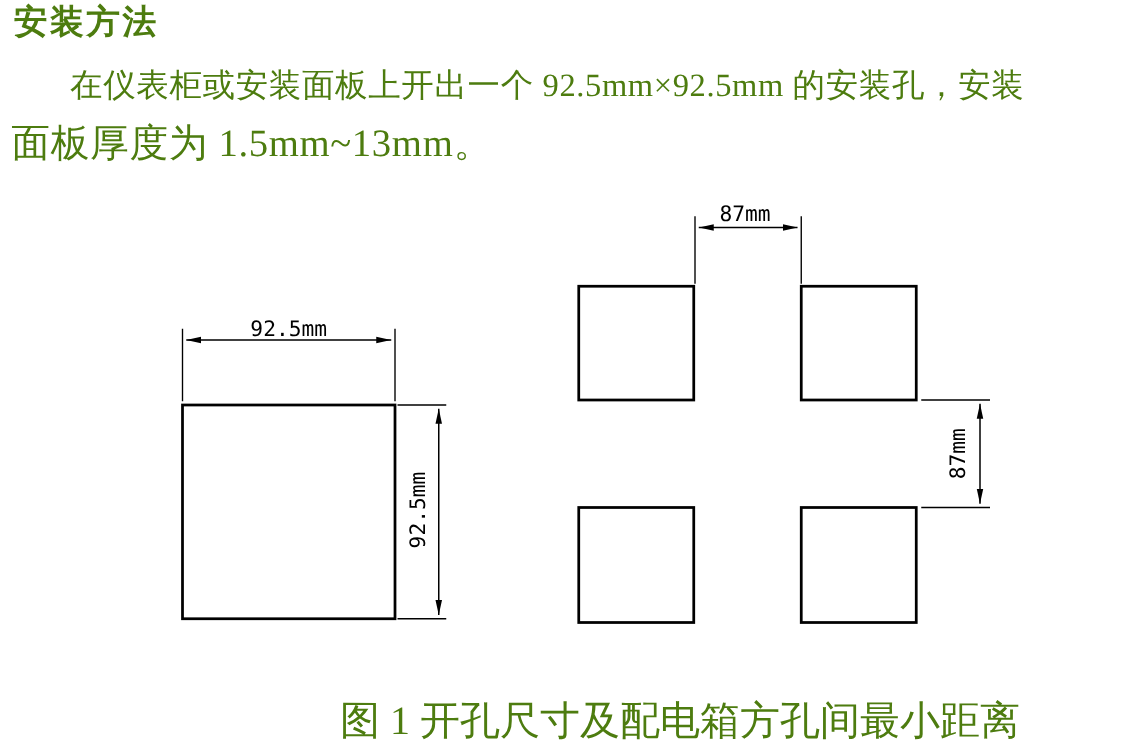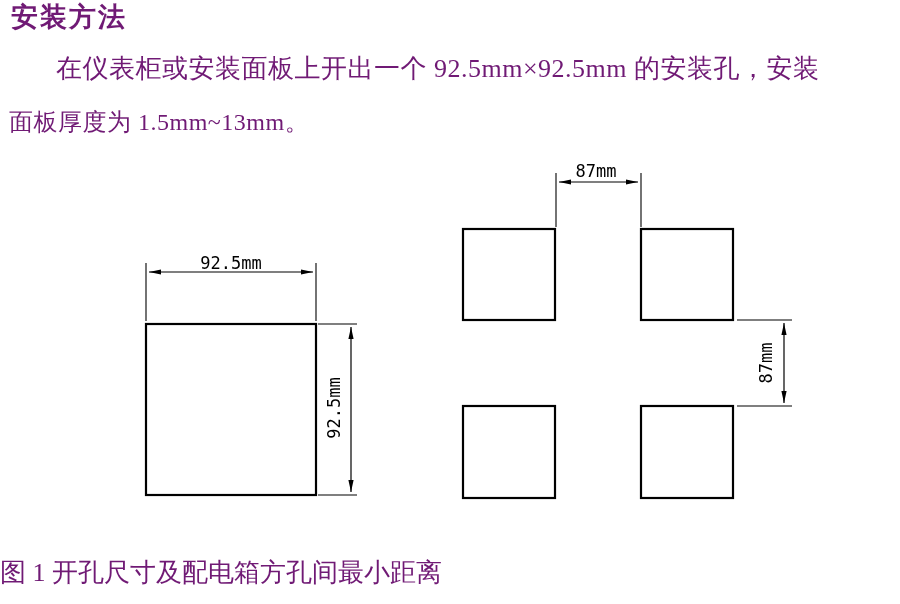--- a/index.html
+++ b/index.html
@@ -5,47 +5,47 @@
   html, body {
     margin: 0;
     padding: 0;
     background: #ffffff;
   }
   #page {
     position: relative;
     width: 900px;
     height: 604px;
     background: #ffffff;
-    color: #701a75;
+    color: #4d7c0f;
     font-family: "Liberation Serif", serif;
     overflow: hidden;
   }
   .abs { position: absolute; white-space: nowrap; line-height: 1; }
   #heading {
     left: 11px; top: 4px;
     font-size: 27px;
     font-weight: bold;
     letter-spacing: 2px;
   }
   #body-line1 {
     left: 56px; top: 56px;
     font-size: 26px;
     letter-spacing: 0.5px;
   }
   #body-line2 {
-    left: 9px; top: 110px;
-    font-size: 24px;
+    left: 9px; top: 99px;
+    font-size: 31px;
     letter-spacing: 0.5px;
     text-align: right;
   }
   #figure-caption {
     left: 0; top: 560px;
     width: 816px;
-    text-align: left;
-    font-size: 26px;
+    text-align: right;
+    font-size: 32px;
     white-space: nowrap;
   }
   #drawing {
     position: absolute;
     left: 0; top: 0;
   }
   .cut-rect { fill: #ffffff; stroke: #000000; stroke-width: 2.2px; }
   .dim-line { stroke: #000000; stroke-width: 1.2px; fill: none; }
   .ext-line { stroke: #000000; stroke-width: 1.1px; fill: none; }
   .dim-text {

